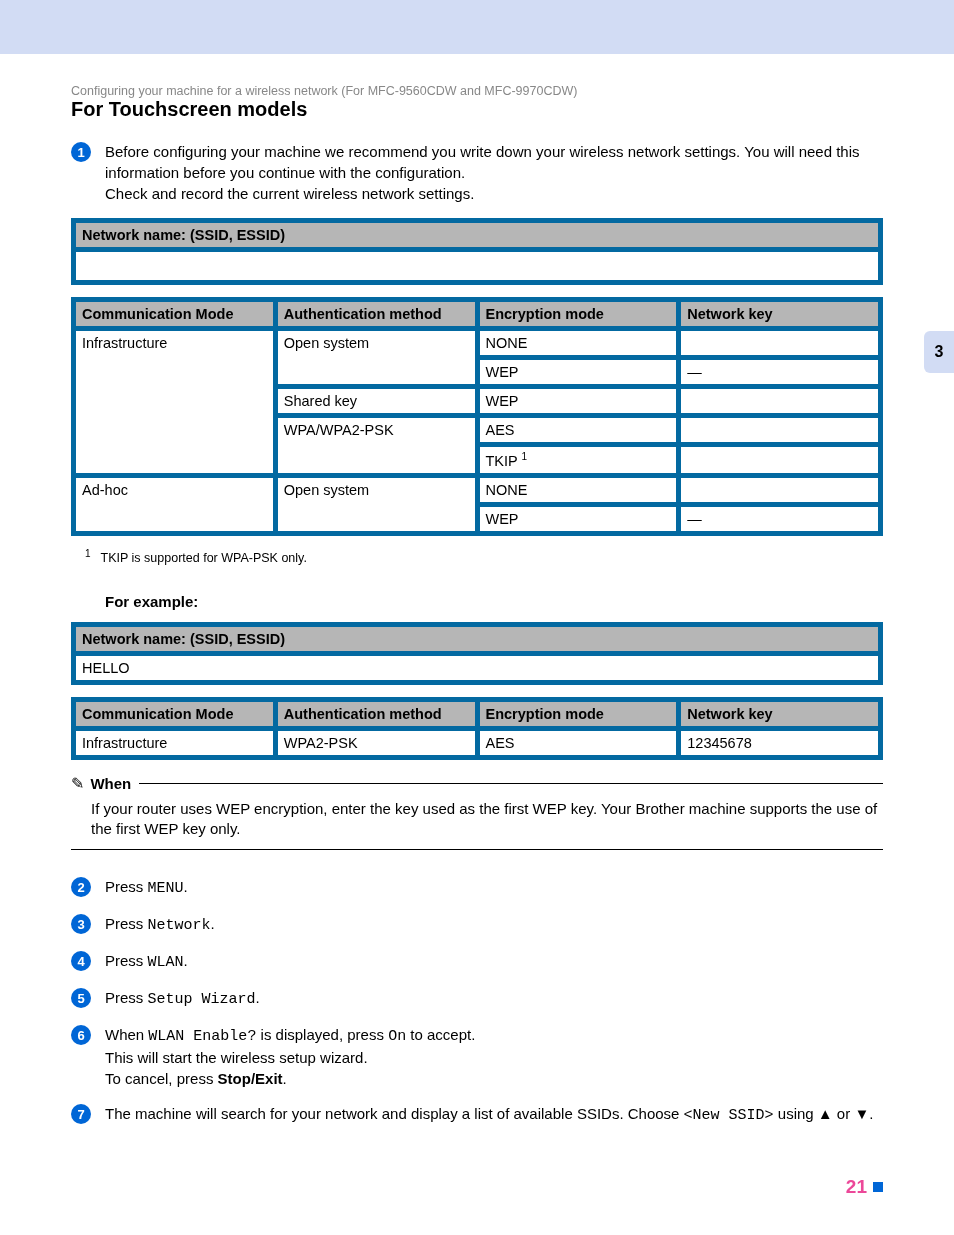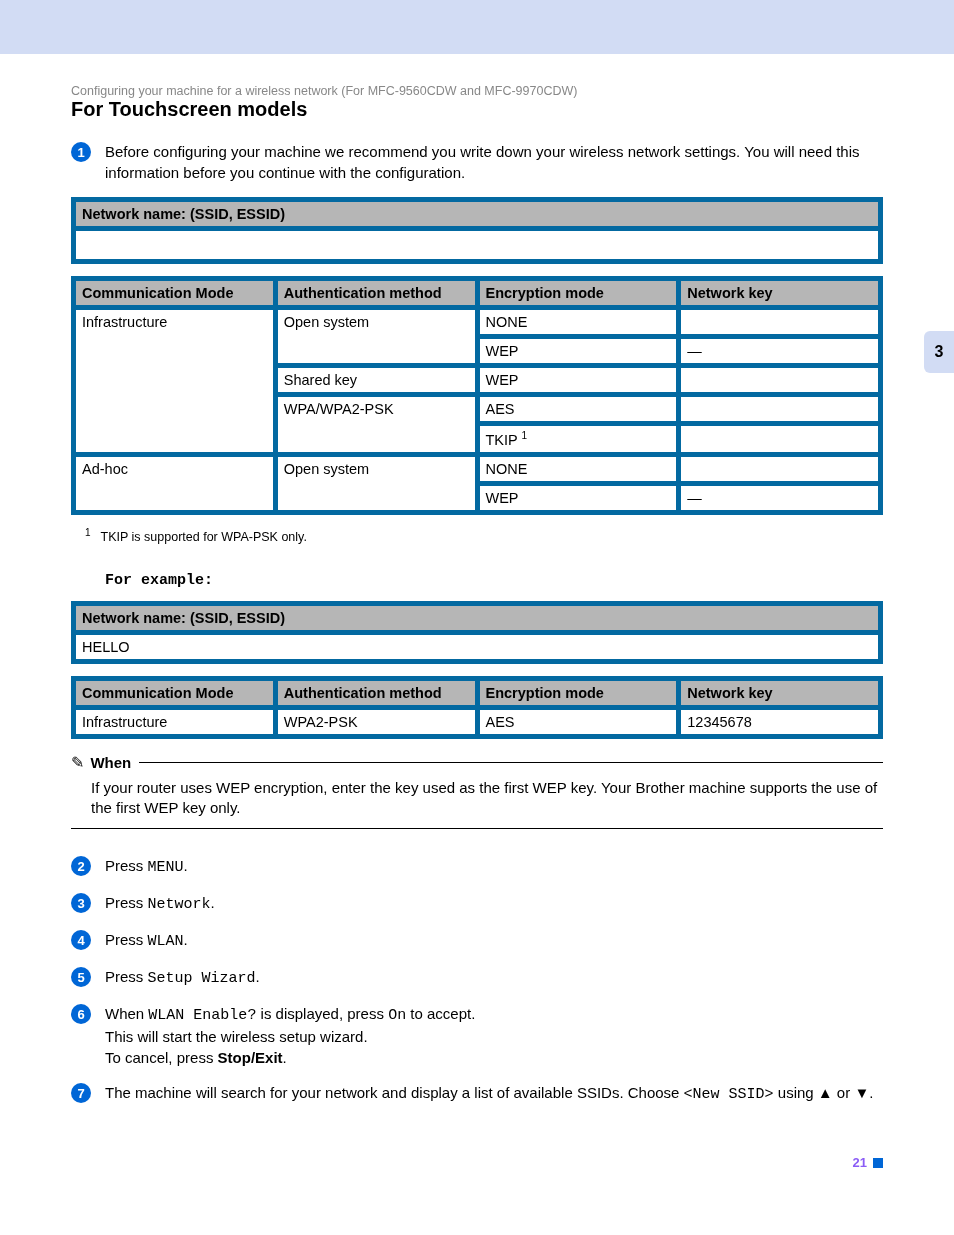--- a/index.html
+++ b/index.html
@@ -77,21 +77,20 @@
   .footnote {
     font-size: 12.5px;
     margin-left: 14px;
     margin-bottom: 28px;
   }
   .footnote sup { margin-right: 10px; }
   .sub-heading {
     font-weight: bold;
     margin-left: 34px;
     margin-bottom: 12px;
-    font-family: Liberation Mono, monospace;
   }
   .note-block {
     margin: 14px 0 26px 0;
   }
   .note-title-row {
     display: flex;
     align-items: center;
   }
   .note-icon {
     font-size: 16px;
@@ -131,23 +130,23 @@
     color: #000;
   }
   .page-num-wrap {
     display: flex;
     justify-content: flex-end;
     align-items: center;
     margin-top: 50px;
     padding-right: 0;
   }
   .page-num {
-    color: #8b5cf6;
-    font-weight: bold;
-    font-size: 13px;
+    color: #ec4899;
+    font-weight: bold;
+    font-size: 19px;
     margin-right: 6px;
   }
   .page-tick {
     width: 10px;
     height: 10px;
     background: #0066d6;
   }
   .container { position: relative; }
 </style>
 </head>
@@ -159,20 +158,21 @@
 
 <div class="page">
   <div class="breadcrumb">Configuring your machine for a wireless network (For MFC-9560CDW and MFC-9970CDW)</div>
 
   <div class="section-heading">For Touchscreen models</div>
 
   <div class="step">
     <div class="step-number">1</div>
     <div class="step-text">
       <span>Before configuring your machine we recommend you write down your wireless network settings. You will need this information before you continue with the configuration.</span><br>
+      <span>Check and record the current wireless network settings.</span>
     </div>
   </div>
 
   <table class="doc">
     <tbody>
           <tr>
             <th>Network name: (SSID, ESSID)</th>
           </tr>
     <tr class="empty-row">
             <td>&nbsp;</td>

